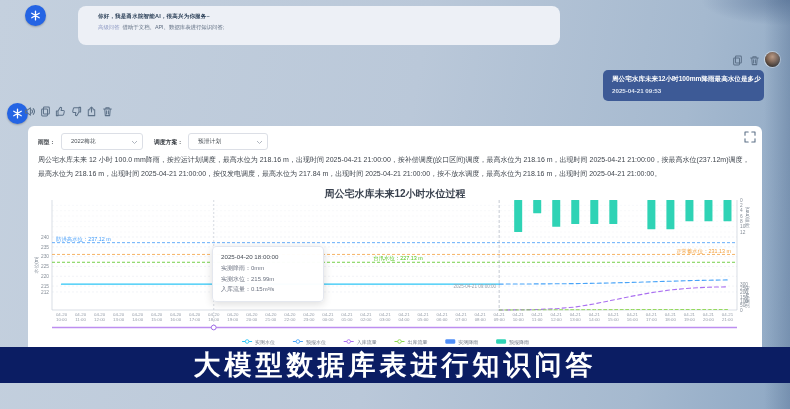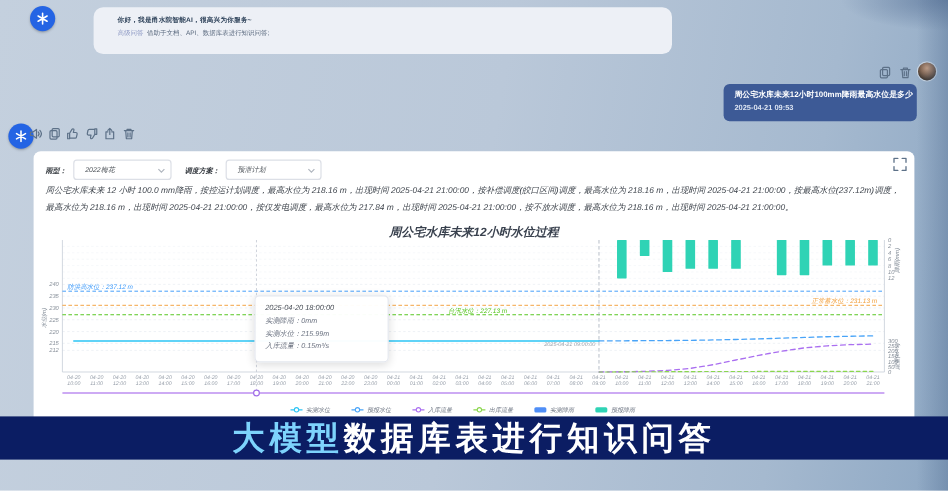--- a/index.html
+++ b/index.html
@@ -26,42 +26,42 @@
   .avatar-user { left:765px; top:52px; width:15px; height:15px; border-radius:50%;
     background:radial-gradient(circle at 50% 32%,#caa184 0%,#8a6a54 38%,#45372c 72%,#23201c 100%);
     box-shadow:0 0 0 1px rgba(255,255,255,.5); }
   .user-bubble { left:603px; top:70px; width:161px; height:31px; background:#3d5a96;
     border-radius:5px; padding:5px 9px; }
   .user-text { font-size:6.6px; color:#ffffff; font-weight:600; white-space:nowrap; }
   .user-time { font-size:6.2px; color:#dce4f2; margin-top:3px; font-weight:600; }
   .ai-toolbar { left:24px; top:106px; display:flex; gap:4.5px; }
 
   
-  .panel { left:28px; top:126px; width:734px; height:256px; background:#ffffff; border-radius:6px;font-style:italic; }
+  .panel { left:28px; top:126px; width:734px; height:256px; background:#ffffff; border-radius:6px; }
   .ctrl-label { position:absolute; font-size:5.8px; color:#32373d; font-weight:600; }
   .sel { position:absolute; height:17px; background:#fff; border:1px solid #dcdfe6; border-radius:3px;
     font-size:5.8px; color:#4a5056; display:flex; align-items:center; padding:0 14px 0 9px; cursor:pointer; }
   .sel .chev { position:absolute; right:4px; top:6px; }
   .fullscreen { left:716px; top:5px; width:12px; height:12px; cursor:pointer; }
   .summary { left:10px; top:27px; width:716px; font-size:7px; line-height:13.5px; color:#3f454d;
     word-break:break-all; }
   .chart-title { left:0; top:61px; width:734px; text-align:center; font-size:10px; font-weight:bold;
     color:#39414e; }
   #chart-svg { position:absolute; left:2px; top:72px; }
   .tooltip { left:184px; top:120px; width:112px; background:rgba(255,255,255,.97);
     border:1px solid #e4e7ee; border-radius:4px; box-shadow:0 2px 8px rgba(0,0,0,.14);
     padding:6px 8px; z-index:5; }
   .tt-time { font-size:6.2px; color:#454b54; margin-bottom:3px; }
   .tt-row { font-size:6px; color:#6b7280; line-height:10.5px; }
 
   
   .banner { left:0; top:347px; width:790px; height:36px; background:#0b1d63;
     display:flex; align-items:center; justify-content:center; z-index:10; }
   .banner-text { font-size:27px; font-weight:bold; letter-spacing:4px; color:#ffffff; white-space:nowrap; }
-  .banner-hl { color:#7dd3fc; }
+  .banner-hl { color:#ffffff; }
   svg.ic { stroke:#5d7188; fill:none; stroke-width:1.1; stroke-linecap:round; stroke-linejoin:round; }
 </style>
 </head>
 <body>
 
 <div id="screen">
 
   <div class="abs avatar-ai" style="left:25px;top:5px;">
     <svg width="11" height="11" viewBox="0 0 10 10">
         <path d="M5 1v8M1.6 3l6.8 4M8.4 3L1.6 7" stroke="#fff" stroke-width="1.2" stroke-linecap="round"></path>

